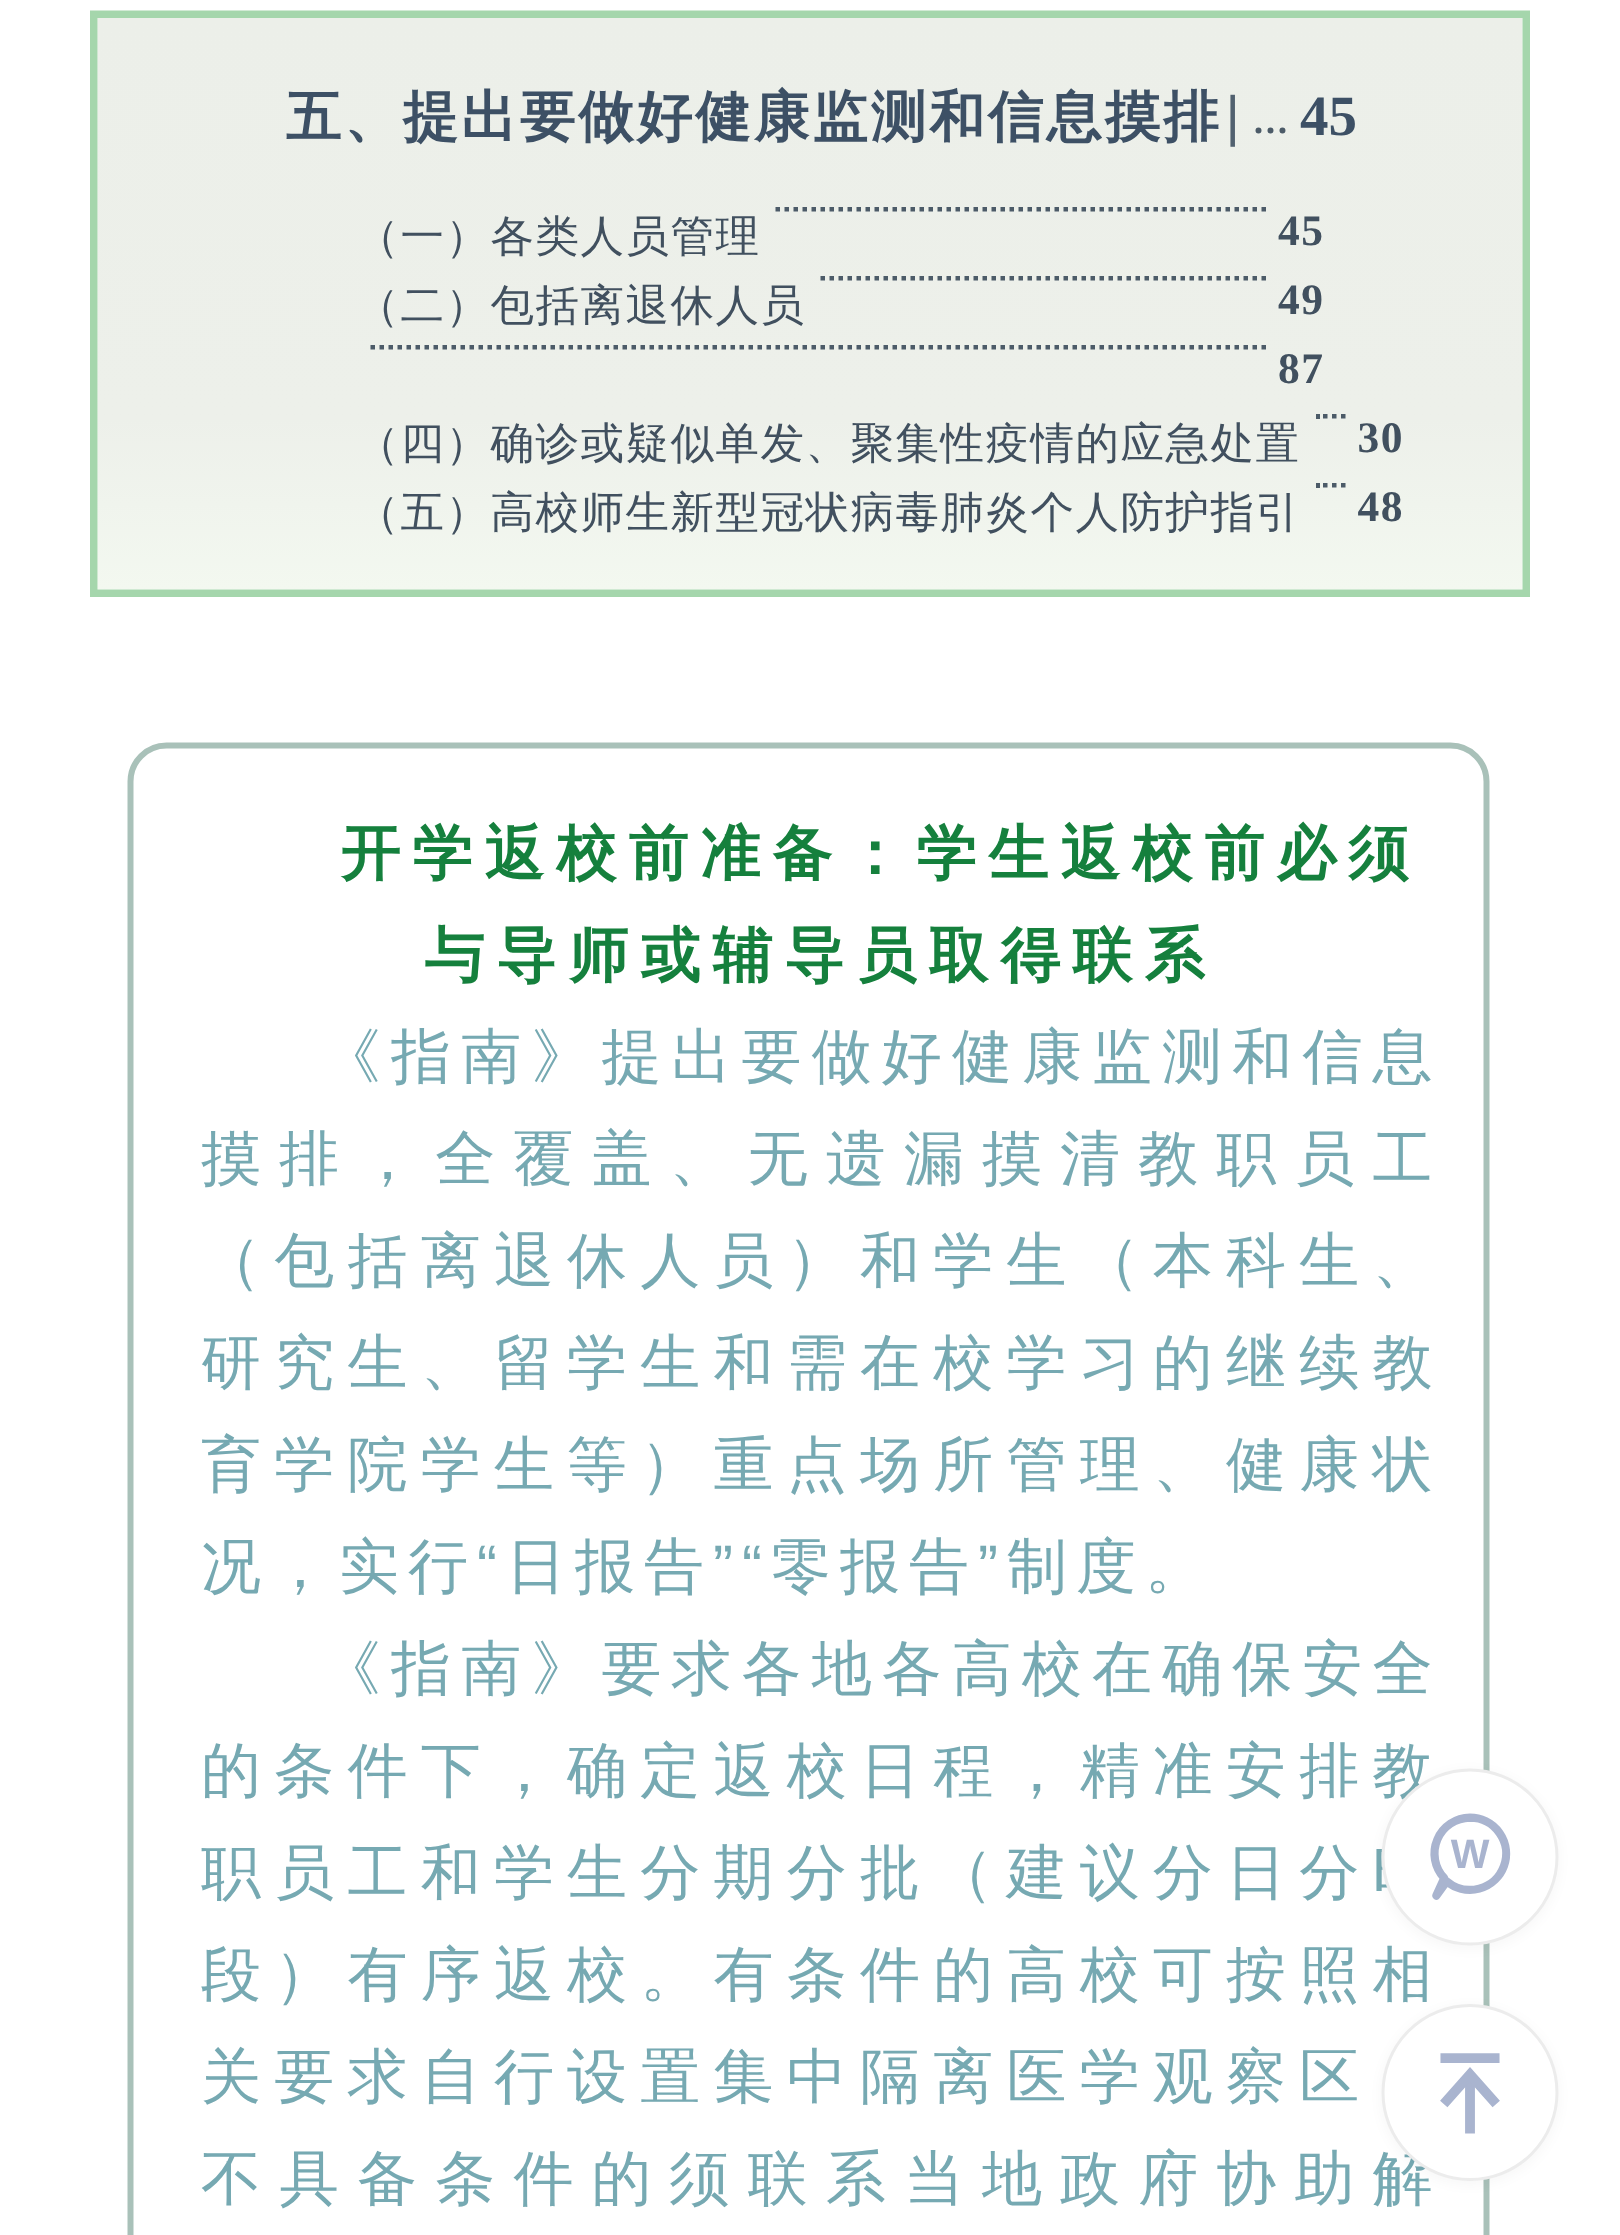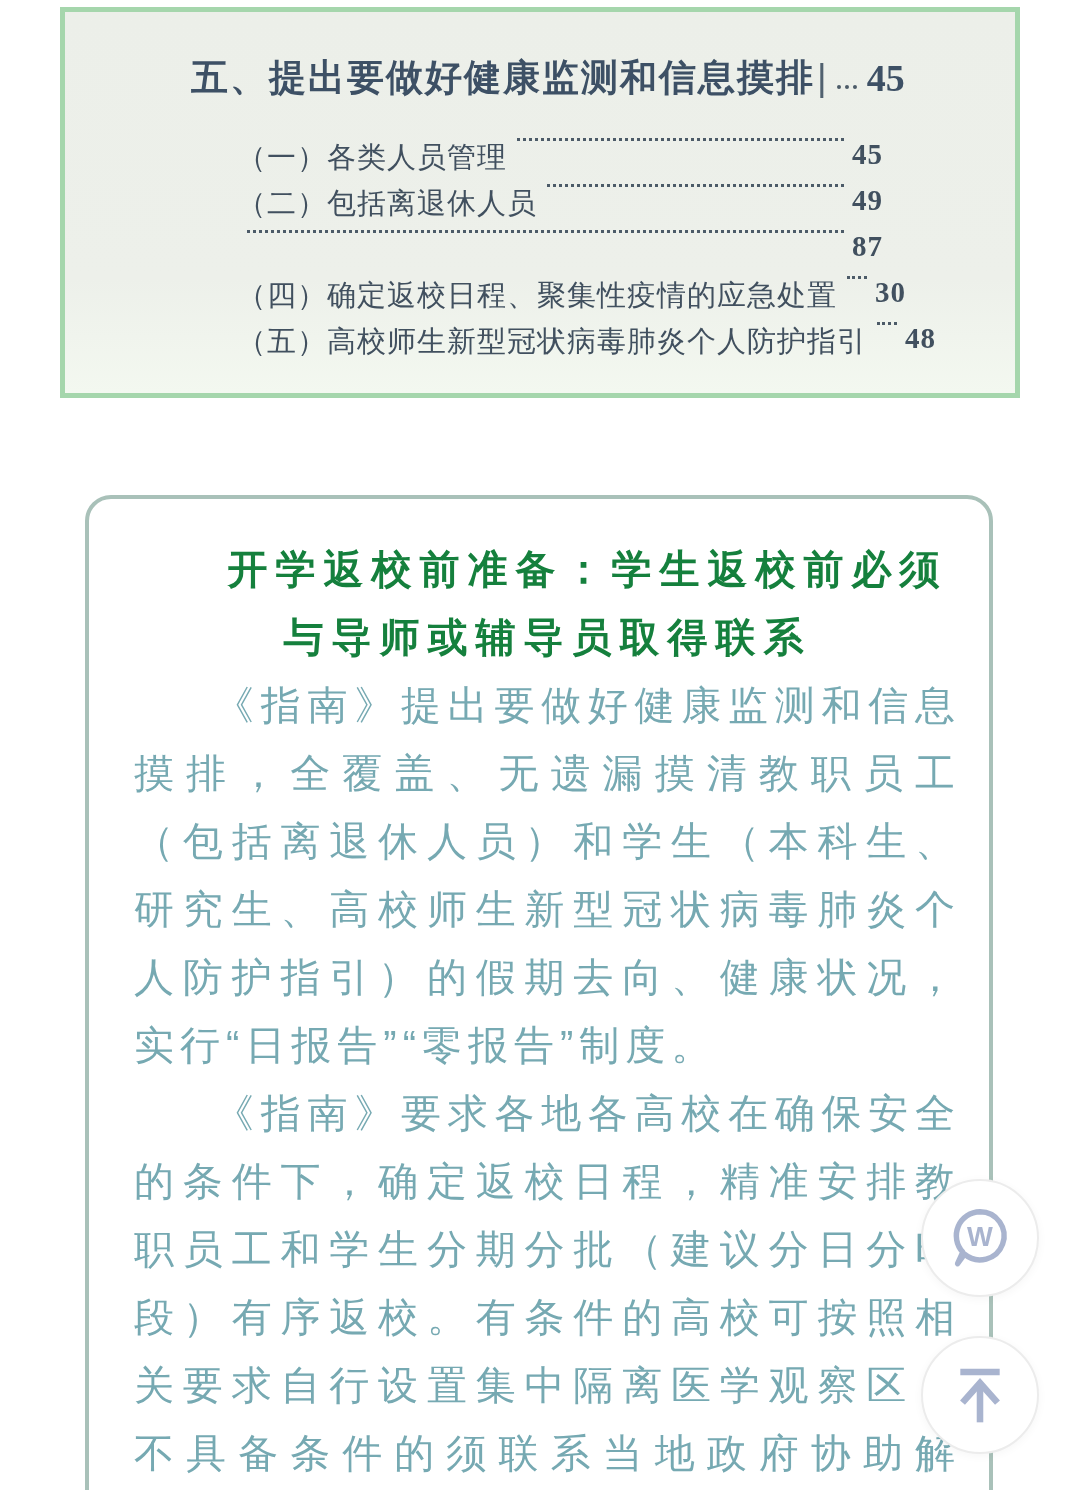--- a/index.html
+++ b/index.html
@@ -95,39 +95,39 @@
             <span class="leader"></span>
             <span class="toc-item-page">49</span>
           </div>
 
           <div class="toc-row">
             <span class="leader"></span>
             <span class="toc-item-page">87</span>
           </div>
 
           <div class="toc-row">
-            <span class="toc-item-label">（四）确定返校日程、聚集性疫情的应急处置</span>
+            <span class="toc-item-label">（四）确诊或疑似单发、聚集性疫情的应急处置</span>
             <span class="leader"></span>
             <span class="toc-item-page">30</span>
           </div>
 
           <div class="toc-row">
             <span class="toc-item-label">（五）高校师生新型冠状病毒肺炎个人防护指引</span>
             <span class="leader"></span>
             <span class="toc-item-page">48</span>
           </div>
         </div>
     </div>
   </figure>
 
   <section class="article-card">
     <h2 class="article-title">开学返校前准备：学生返校前必须与导师或辅导员取得联系</h2>
     <div class="article-body">
 
-        <p>《指南》提出要做好健康监测和信息摸排，全覆盖、无遗漏摸清教职员工（包括离退休人员）和学生（本科生、研究生、高校师生新型冠状病毒肺炎个人防护指引）的假期去向、健康状况，实行“日报告”“零报告”制度。</p>
+        <p>《指南》提出要做好健康监测和信息摸排，全覆盖、无遗漏摸清教职员工（包括离退休人员）和学生（本科生、研究生、留学生和需在校学习的继续教育学院学生等）重点场所管理、健康状况，实行“日报告”“零报告”制度。</p>
 
         <p>《指南》要求各地各高校在确保安全的条件下，确定返校日程，精准安排教职员工和学生分期分批（建议分日分时段）有序返校。有条件的高校可按照相关要求自行设置集中隔离医学观察区，不具备条件的须联系当地政府协助解决，无法设置</p>
       </div>
   </section>
 
   <div class="fab fab-float">
     <svg width="70" height="70" viewBox="0 0 64 64">
       <path d="M32 8 a22 22 0 1 1 -14.2 38.8 L11.5 55.5 l4.8 -10.6 A21.9 21.9 0 0 1 32 8 Z" fill="none" stroke="#a9b4cf" stroke-width="5" stroke-linejoin="round"></path>
       <text x="32" y="39" text-anchor="middle" font-family="Liberation Sans, DejaVu Sans, sans-serif" font-size="25" font-weight="bold" fill="#a9b4cf">W</text>
     </svg>

